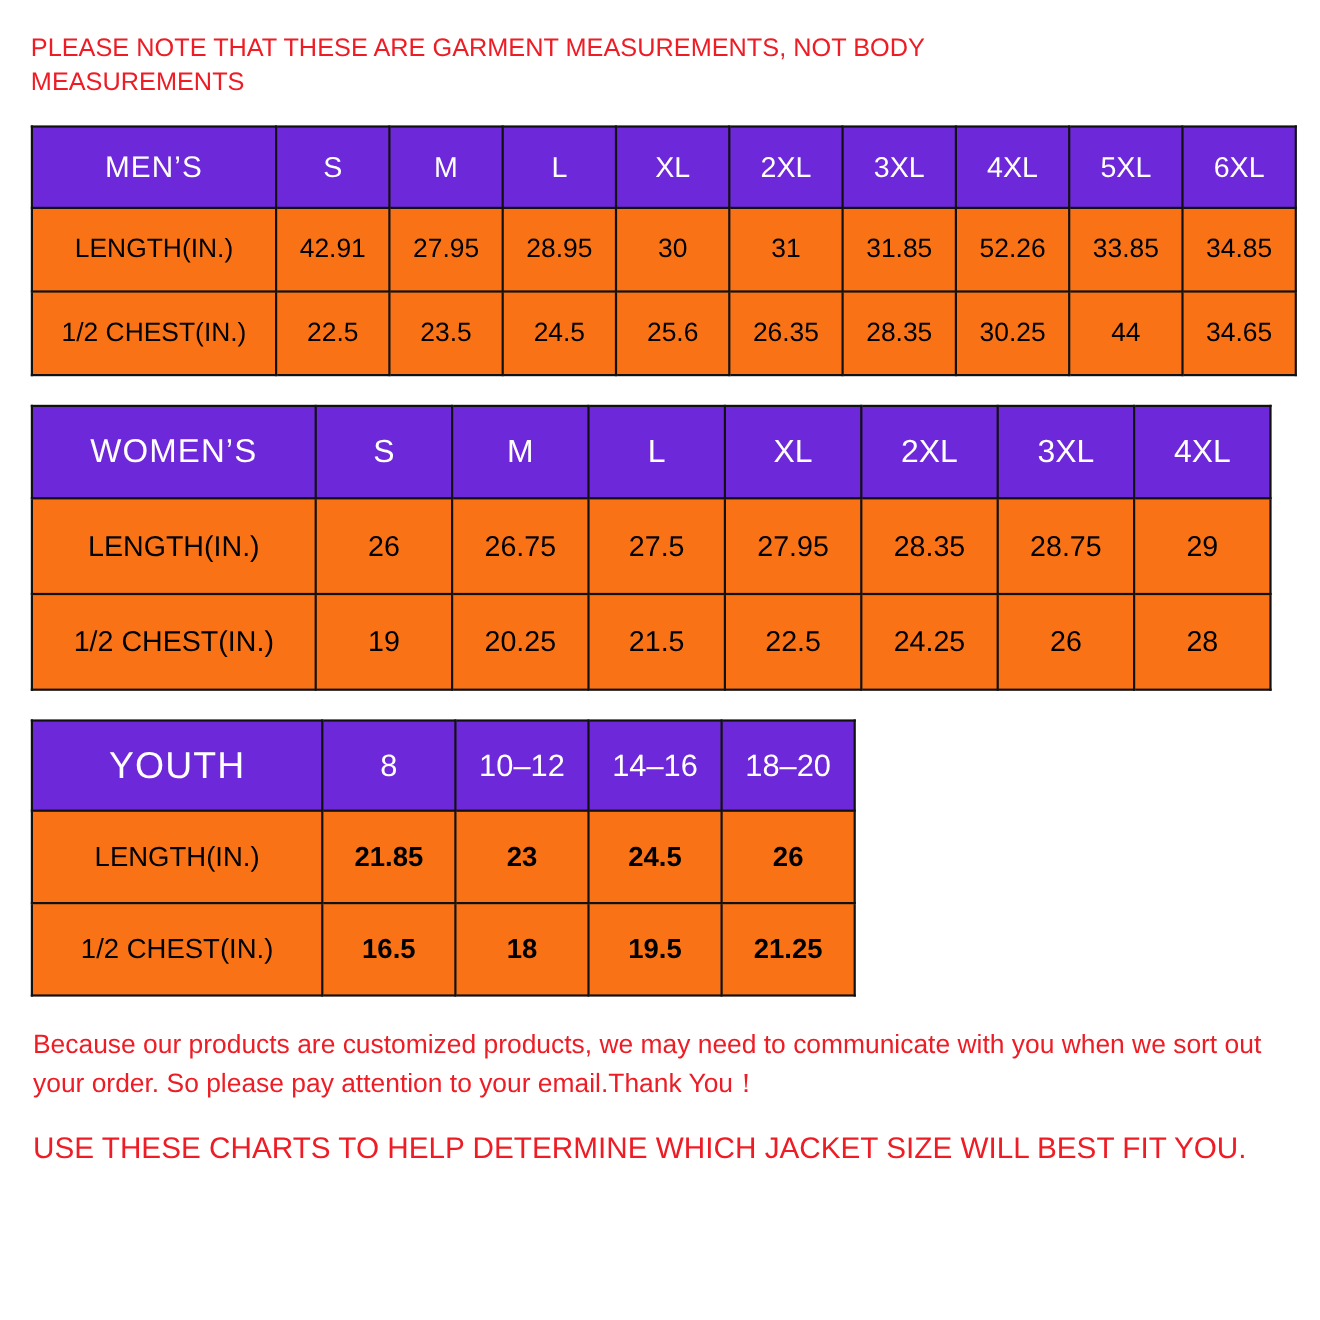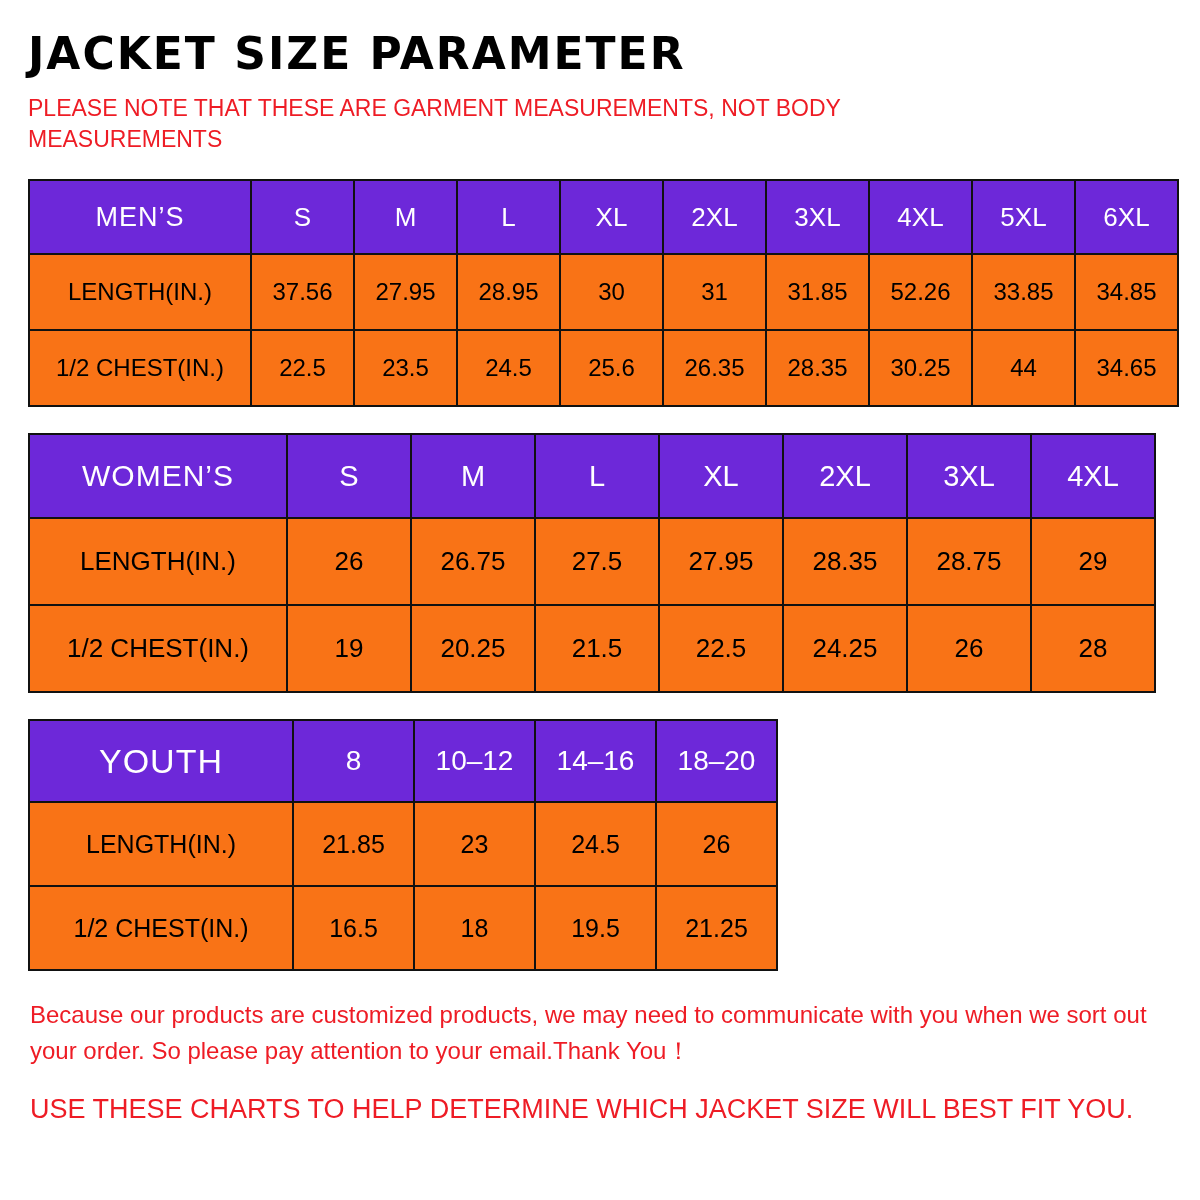--- a/index.html
+++ b/index.html
@@ -77,21 +77,21 @@
   #tbl-womens col.c-label { width: 258px; }
   #tbl-womens col.c-val { width: 124px; }
   #tbl-womens thead th { height: 82px; }
   #tbl-womens tbody td { height: 85px; }
 
   
   #tbl-youth { width: 748px; }
   #tbl-youth thead th.hdr-label { font-size: 34px; letter-spacing: 1px; }
   #tbl-youth thead th.hdr-size { font-size: 28px; }
   #tbl-youth tbody td.row-label { font-size: 25px; }
-  #tbl-youth tbody td.val { font-size: 25px; }
+  #tbl-youth tbody td.val { font-size: 25px; font-weight: bold; }
   #tbl-youth col.c-label { width: 264px; }
   #tbl-youth col.c-val { width: 121px; }
   #tbl-youth thead th { height: 80px; }
   #tbl-youth tbody td { height: 82px; }
 
   .note-bottom {
     color: #ee1c25;
     font-size: 24px;
     line-height: 1.5;
     margin: 6px 0 0 4px;
@@ -103,21 +103,20 @@
     line-height: 1.4;
     margin: 22px 0 0 4px;
     max-width: 1140px;
   }
 </style>
 </head>
 <body>
 
 <div class="page">
 
-  <h1 class="title">JACKET SIZE PARAMETER</h1>
 
   <p class="note-top">PLEASE NOTE THAT THESE ARE GARMENT MEASUREMENTS, NOT BODY MEASUREMENTS</p>
 
   <table class="sizing" id="tbl-mens">
     <colgroup>
       <col class="c-label">
       <col class="c-val">
         <col class="c-val">
         <col class="c-val">
         <col class="c-val">
@@ -137,21 +136,21 @@
         <th class="hdr-size">2XL</th>
         <th class="hdr-size">3XL</th>
         <th class="hdr-size">4XL</th>
         <th class="hdr-size">5XL</th>
         <th class="hdr-size">6XL</th>
       </tr>
     </thead>
     <tbody>
       <tr>
         <td class="row-label">LENGTH(IN.)</td>
-        <td class="val">37.56</td>
+        <td class="val">42.91</td>
         <td class="val">27.95</td>
         <td class="val">28.95</td>
         <td class="val">30</td>
         <td class="val">31</td>
         <td class="val">31.85</td>
         <td class="val">52.26</td>
         <td class="val">33.85</td>
         <td class="val">34.85</td>
       </tr>
       <tr>

